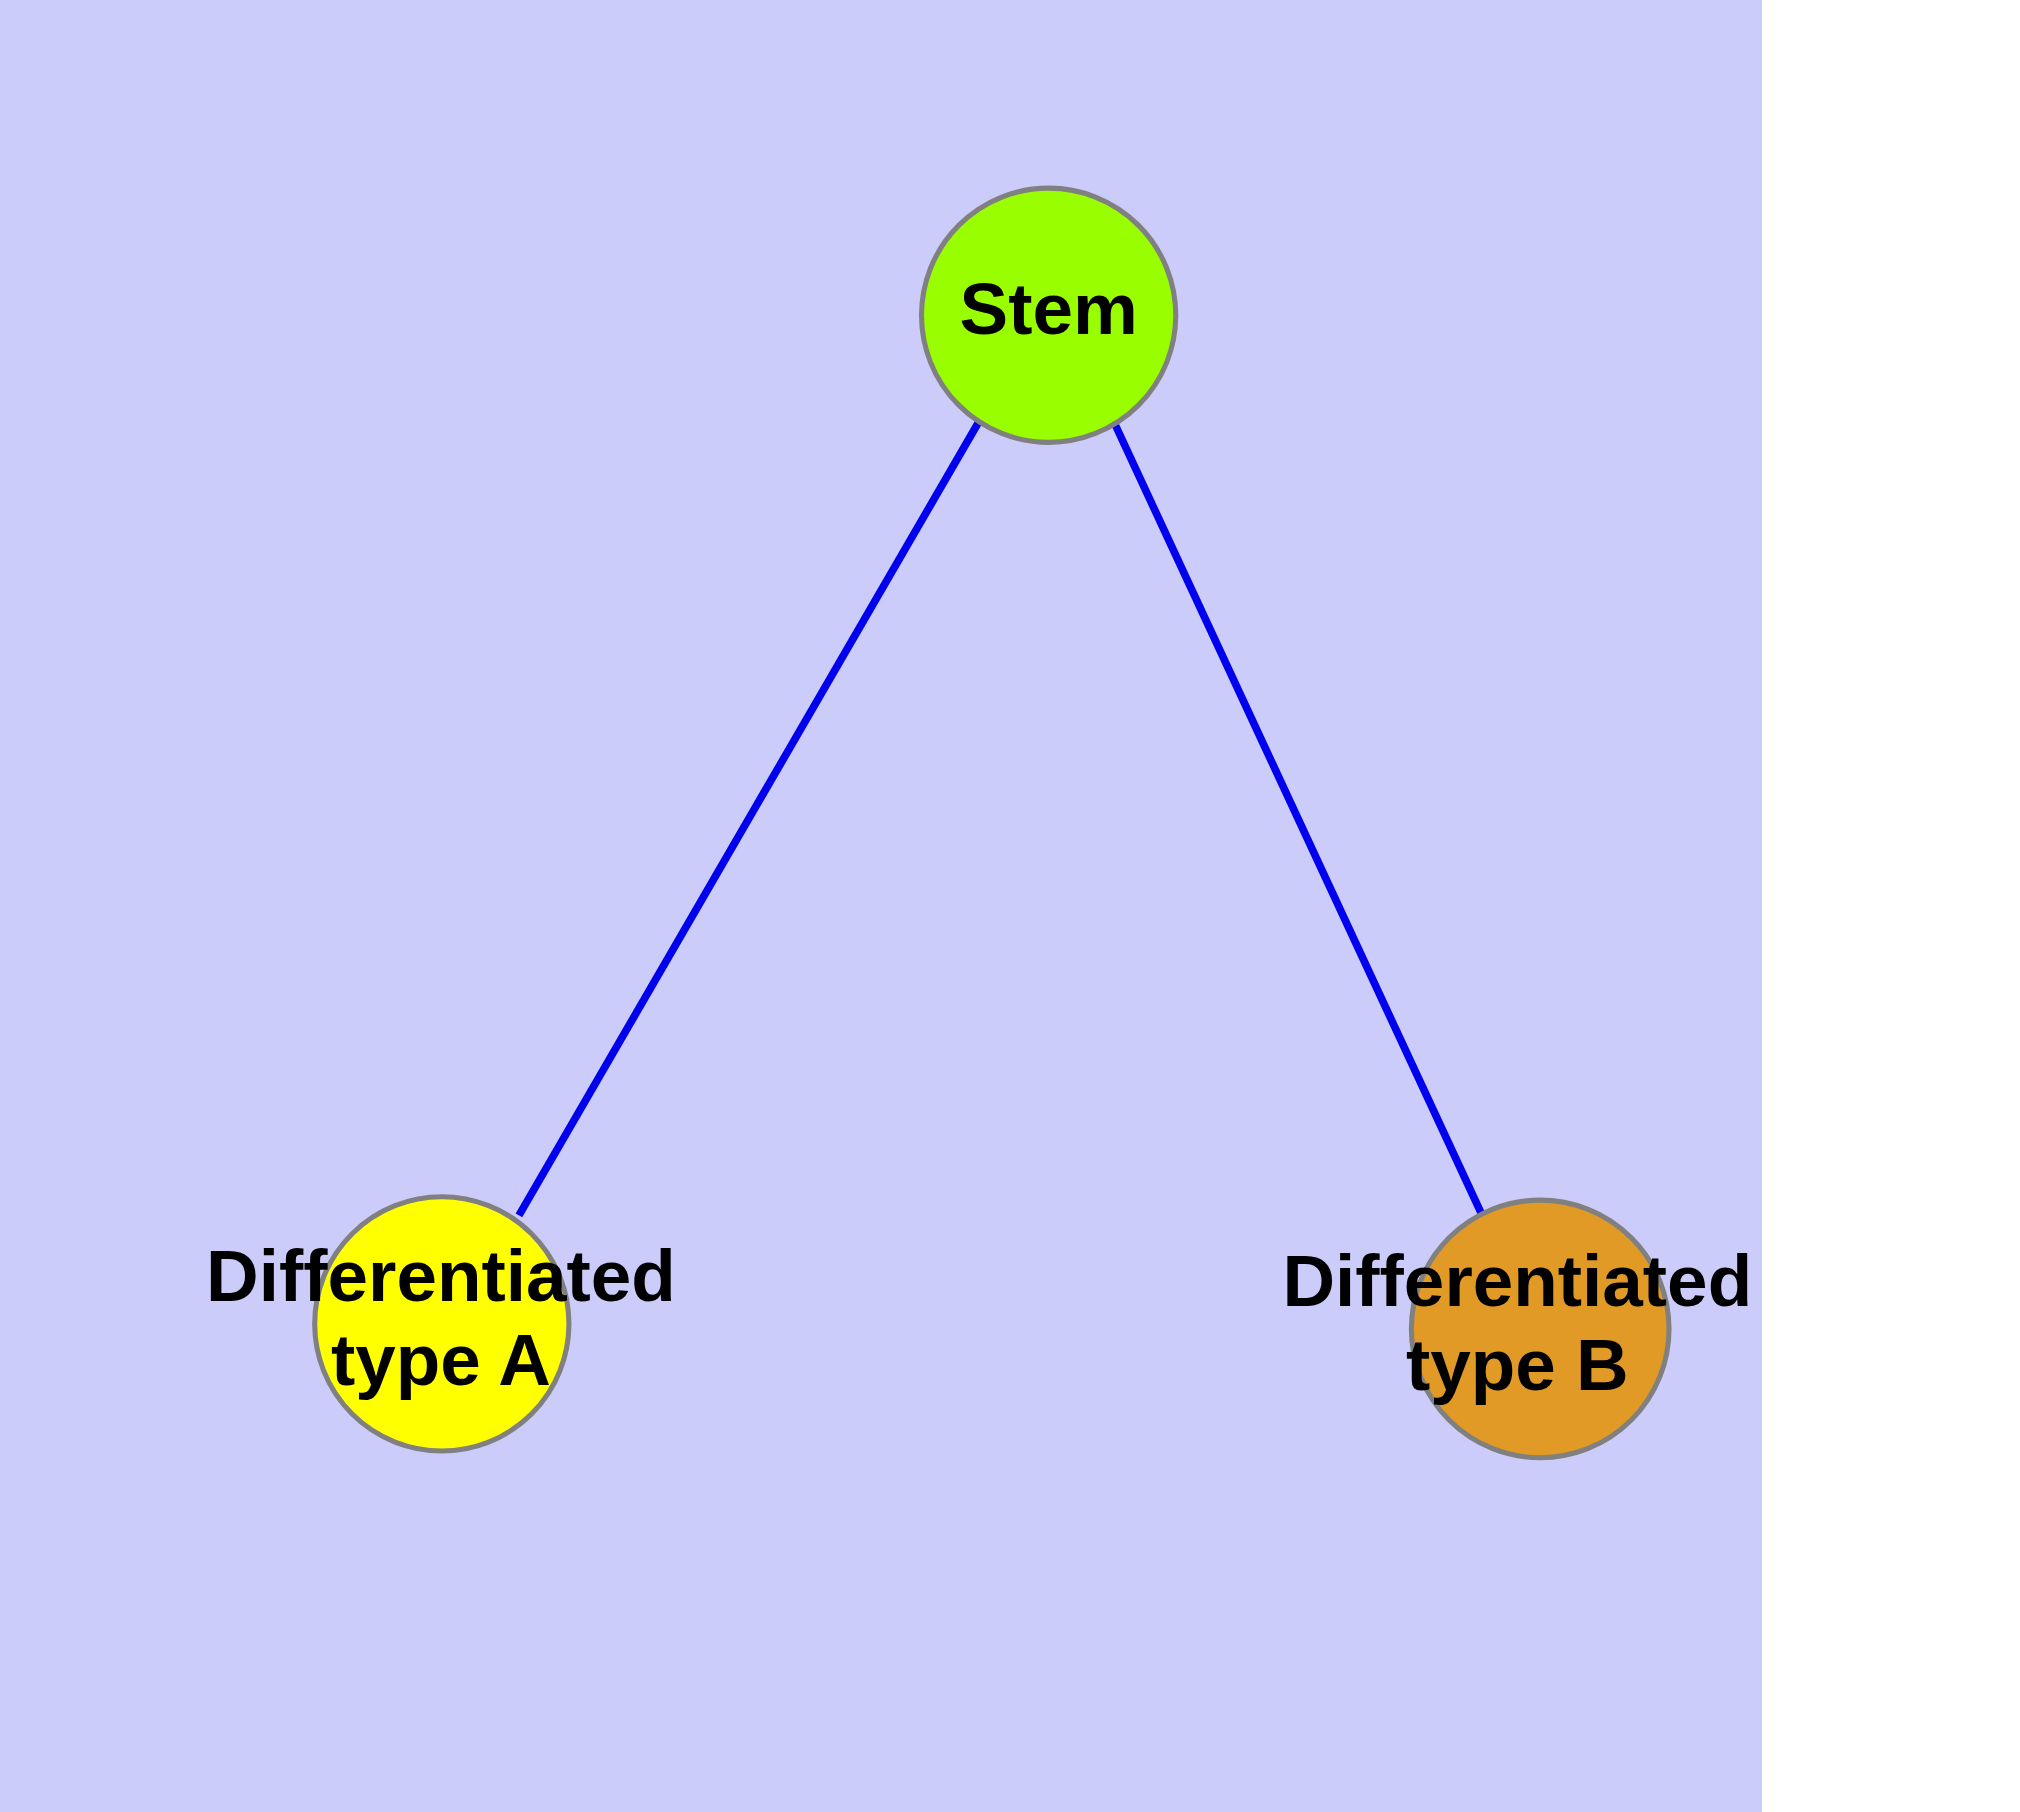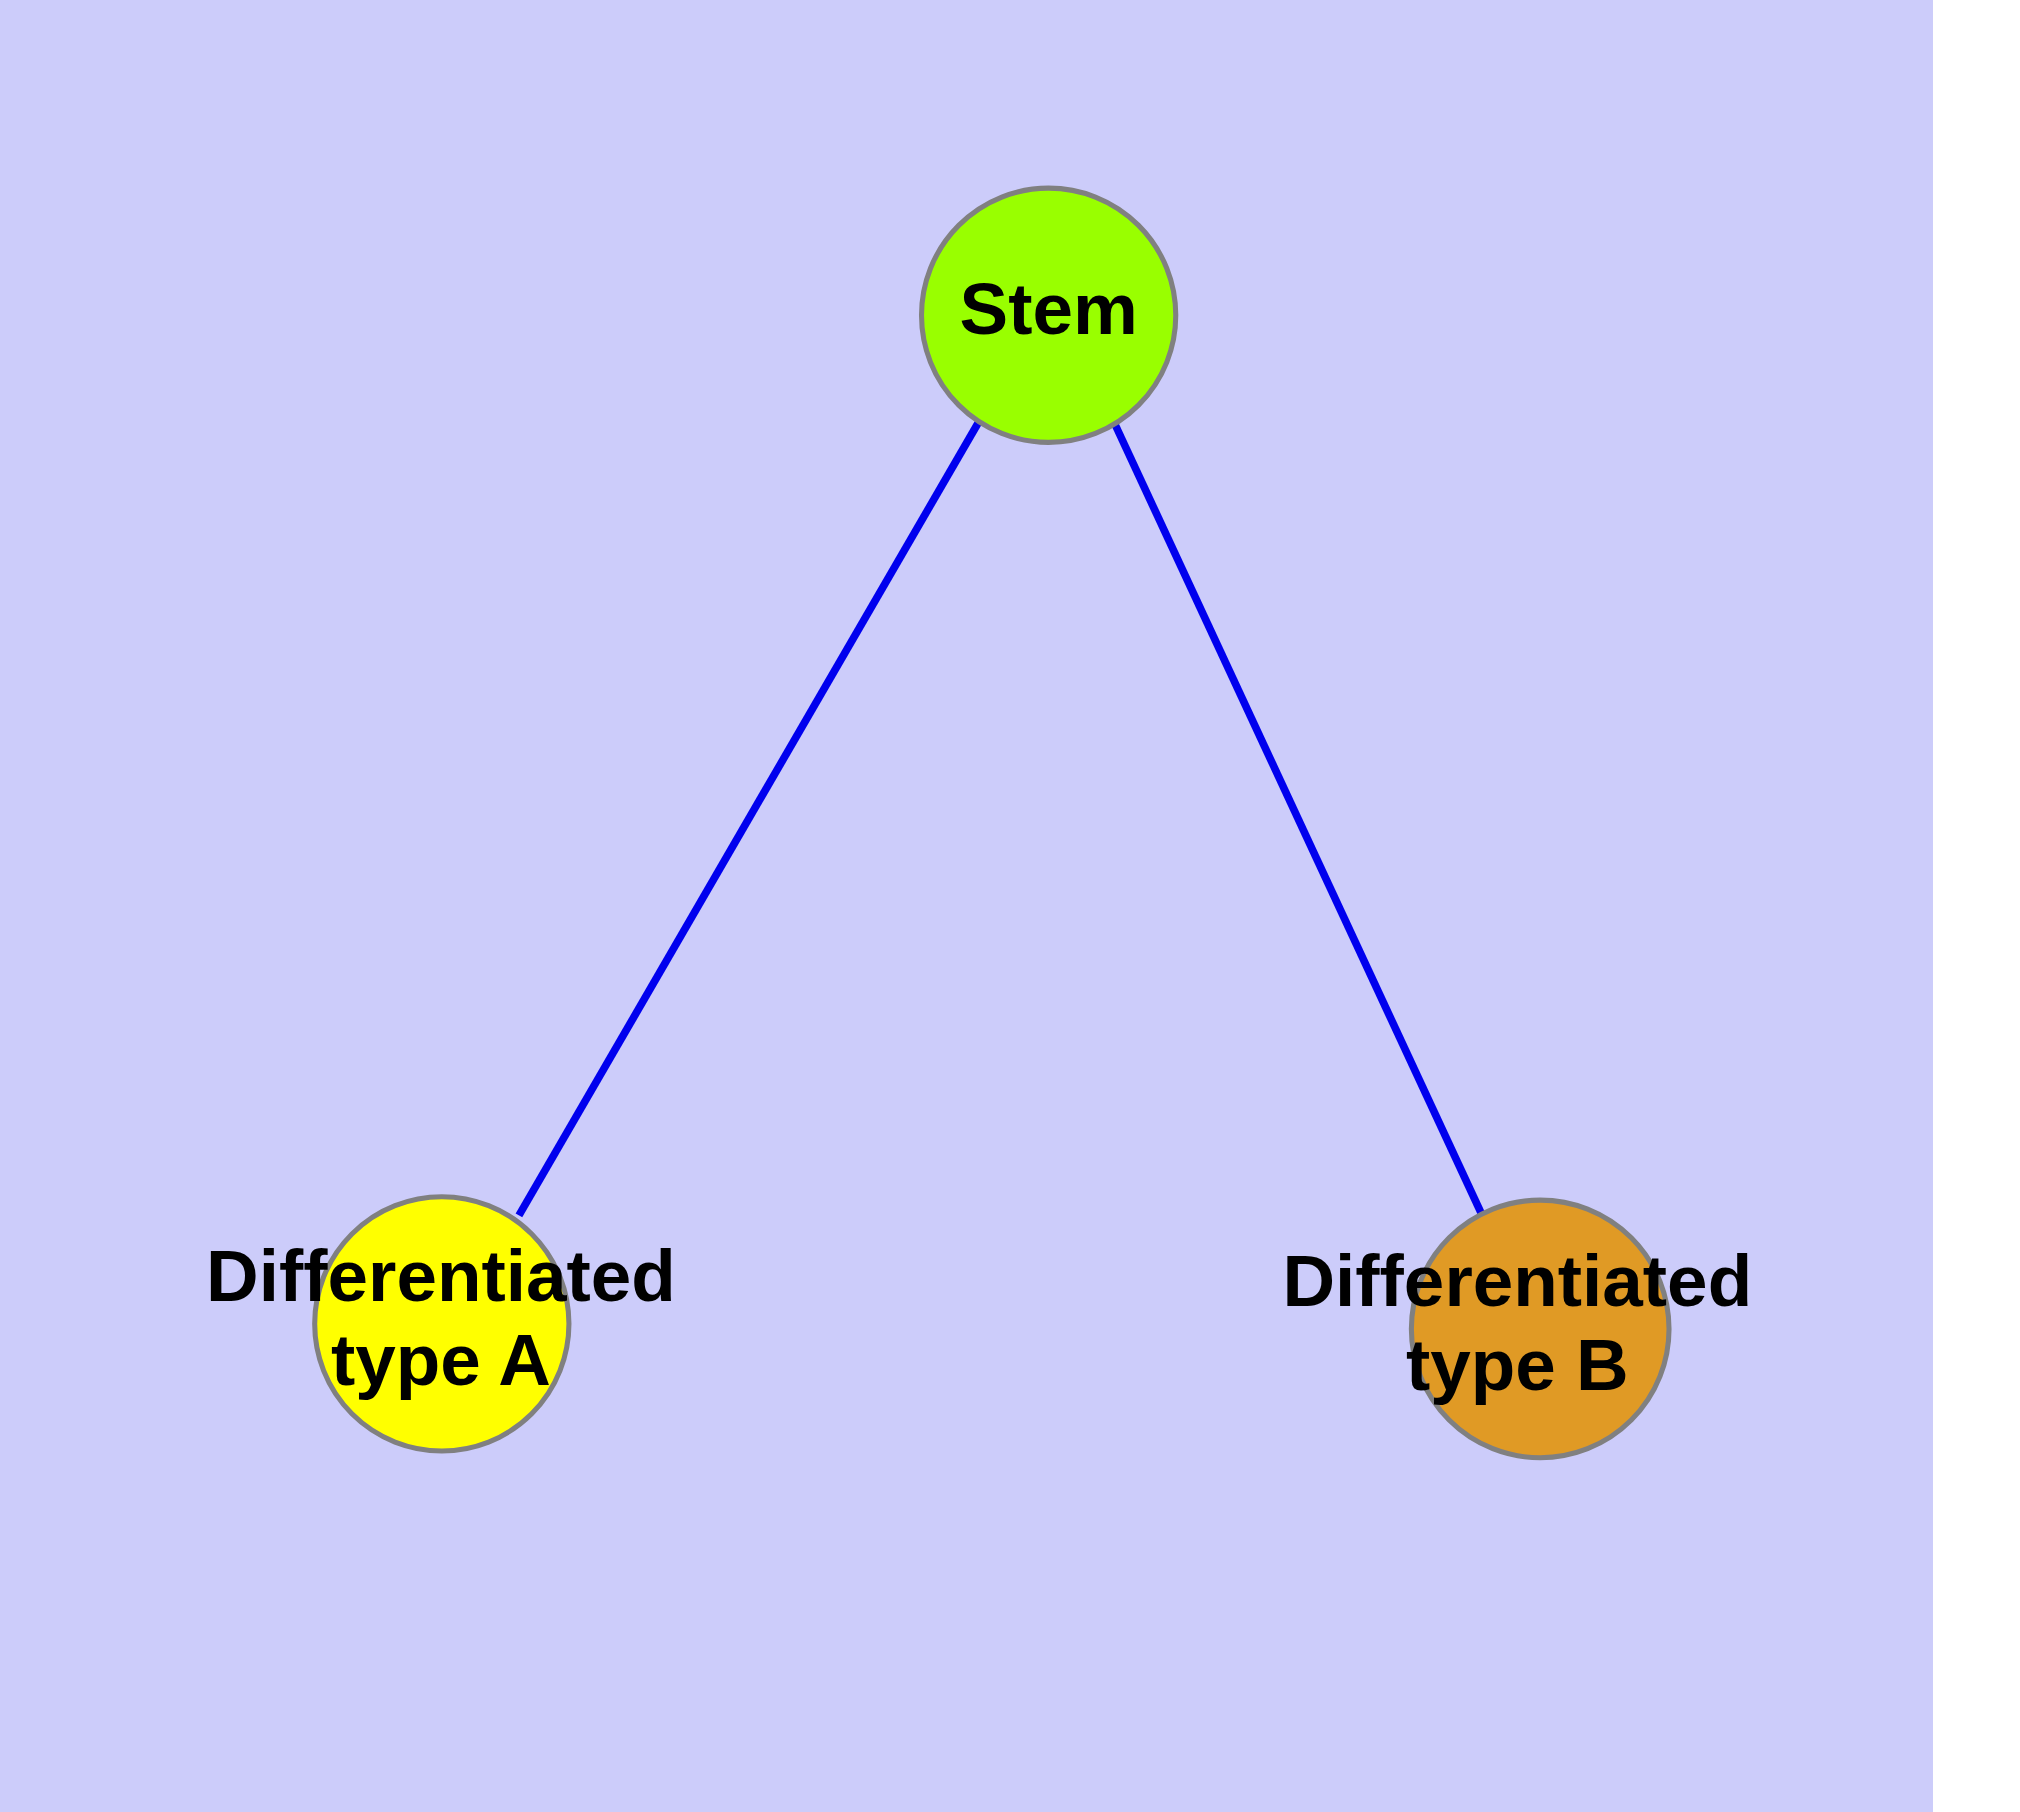--- a/index.html
+++ b/index.html
@@ -32,21 +32,21 @@
     fill: #000000;
     text-anchor: middle;
     dominant-baseline: middle;
     font-family: "Liberation Sans", sans-serif;
     paint-order: normal;
   }
 </style>
 </head>
 <body>
 
-<div id="canvas" style="width: 1933px; height: 1812px;">
+<div id="canvas" style="width: 1762px; height: 1812px;">
 
   <div id="bg-rect" style="background: rgb(204, 204, 250); width: 2021px; height: 1812px;"></div>
 
   <svg id="graph-svg" viewBox="0 0 2384 2138" xmlns="http://www.w3.org/2000/svg" style="width: 2021px; height: 1812px;">
 
     <g id="edge-layer">
       <line id="edge-0" x1="1155" y1="497" x2="612" y2="1434" stroke="#0000ee" stroke-width="9" stroke-linecap="butt"></line>
       <line id="edge-1" x1="1315" y1="500" x2="1749" y2="1435" stroke="#0000ee" stroke-width="9" stroke-linecap="butt"></line>
     </g>
 

